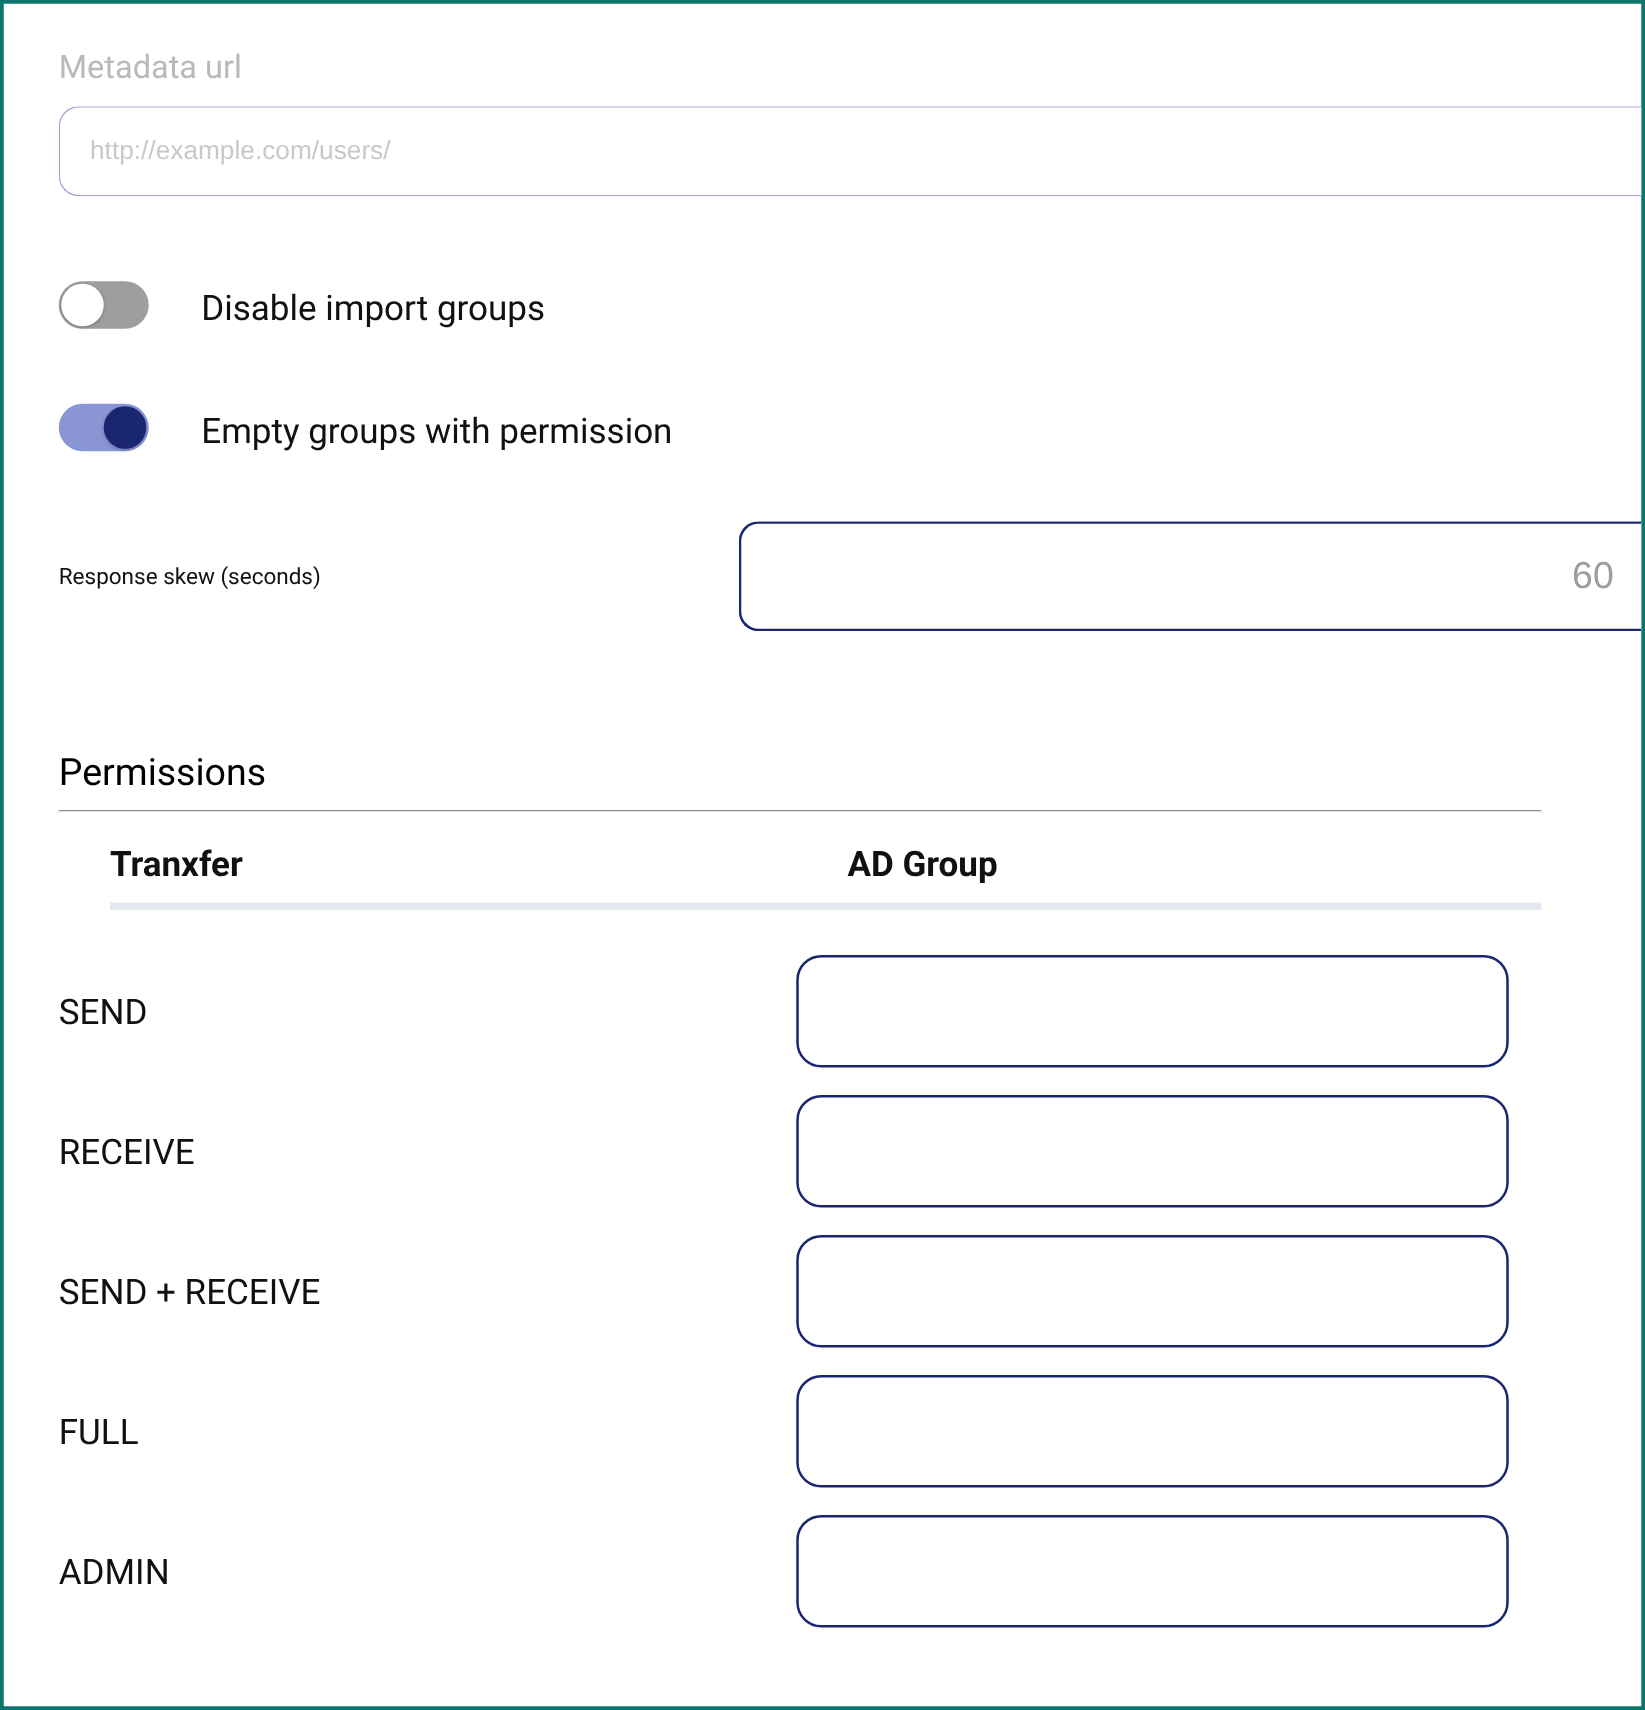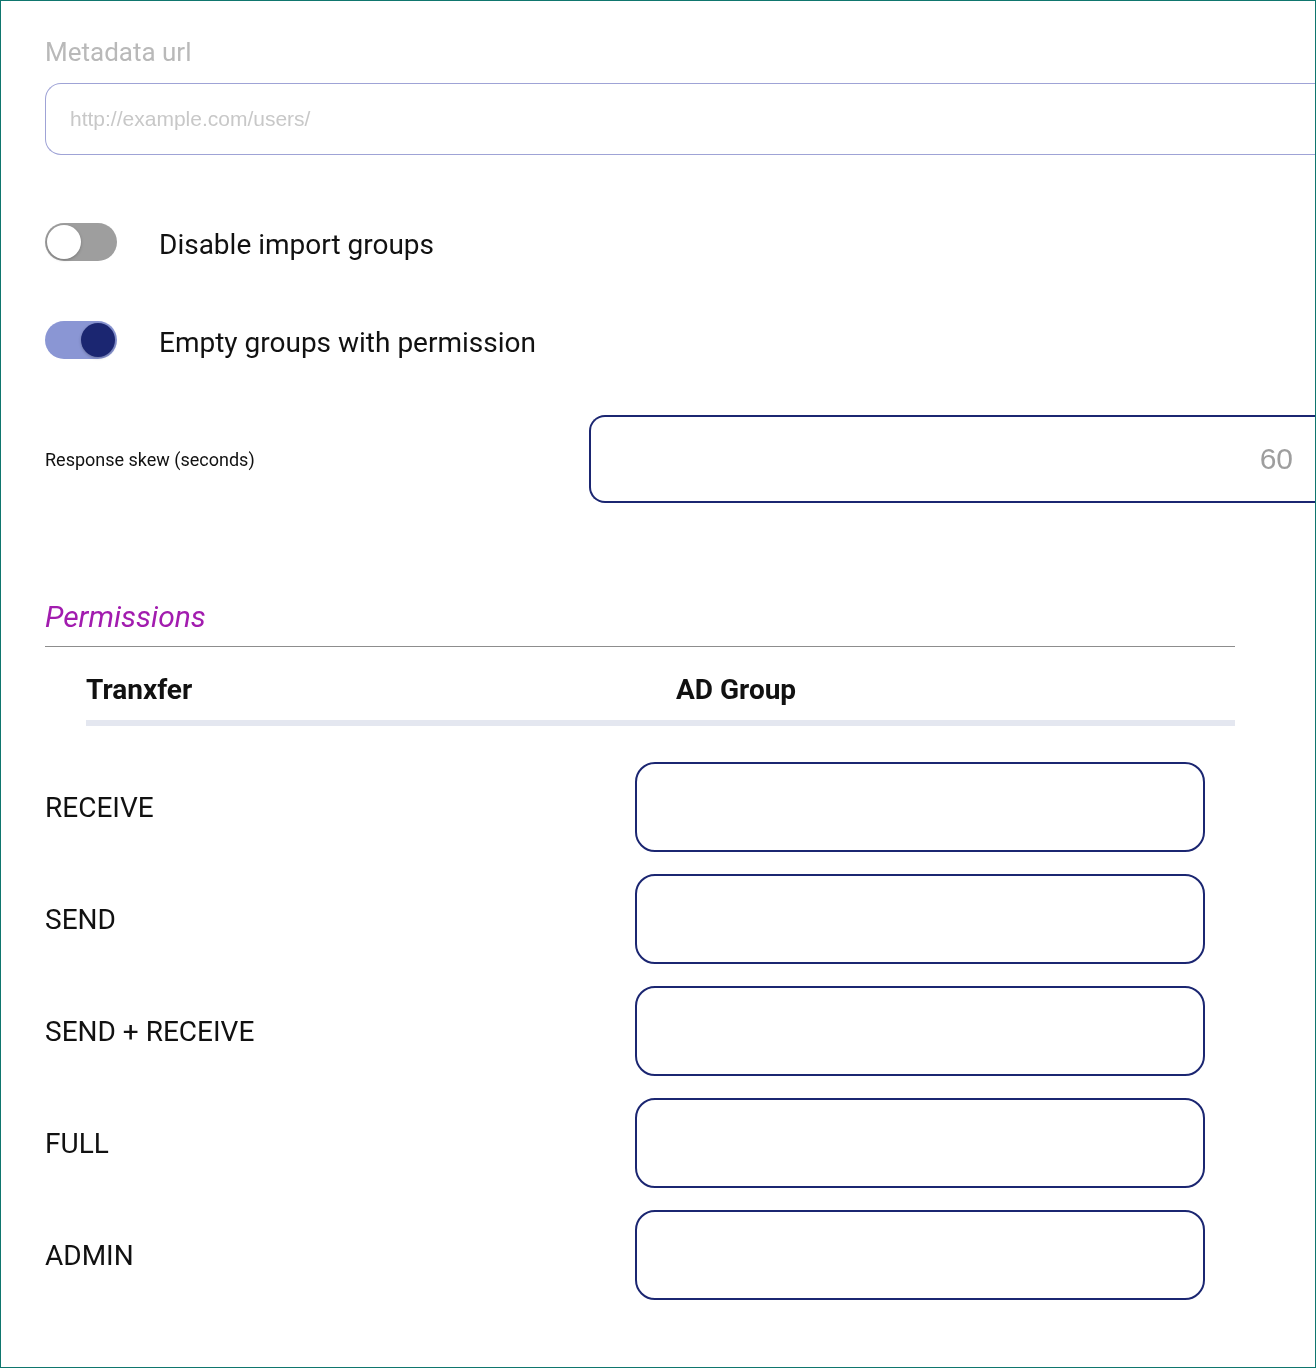--- a/index.html
+++ b/index.html
@@ -5,21 +5,21 @@
   * { box-sizing: border-box; }
   body {
     margin: 0;
     font-family: -apple-system, BlinkMacSystemFont, "Segoe UI", Roboto, Helvetica, Arial, sans-serif;
     background: #ffffff;
     color: #111;
   }
   .panel {
     width: 1316px;
     height: 1368px;
-    border: 1px solid #0f766e;
+    border: 3px solid #0f766e;
     padding: 36px 0 36px 44px;
     position: relative;
   }
   .field-label-top {
     font-size: 26px;
     color: #b9b9b9;
     margin-bottom: 16px;
   }
   .metadata-input {
     width: 100%;
@@ -88,25 +88,24 @@
     font-size: 30px;
     outline: none;
     color: #333;
     text-align: right;
   }
   .skew-input::placeholder { color: #9e9e9e; }
 
   .permissions-section { margin-top: 96px; padding-right: 80px; }
   .permissions-heading {
     font-size: 30px;
-    color: #a21caf;
+    color: #000000;
     padding-bottom: 12px;
     border-bottom: 1px solid #8d8d8d;
     margin-bottom: 26px;
-    font-style: italic;
   }
   .perm-header {
     display: flex;
     font-weight: 700;
     font-size: 28px;
     padding-bottom: 14px;
     border-bottom: 6px solid #e4e7f0;
     margin-bottom: 36px;
     margin-left: 41px;
   }
@@ -165,30 +164,30 @@
 
   <div class="permissions-section">
     <div class="permissions-heading">Permissions</div>
 
     <div class="perm-header">
       <div class="perm-col-left">Tranxfer</div>
       <div>AD Group</div>
     </div>
 
     <div class="perm-row">
+      <div class="perm-label">SEND</div>
+      <input class="perm-input" type="text" style="">
+    </div>
+
+    <div class="perm-row">
       <div class="perm-label">RECEIVE</div>
       <input class="perm-input" type="text" style="">
     </div>
 
     <div class="perm-row">
-      <div class="perm-label">SEND</div>
-      <input class="perm-input" type="text" style="">
-    </div>
-
-    <div class="perm-row">
       <div class="perm-label">SEND + RECEIVE</div>
       <input class="perm-input" type="text" style="">
     </div>
 
     <div class="perm-row">
       <div class="perm-label">FULL</div>
       <input class="perm-input" type="text" style="">
     </div>
 
     <div class="perm-row">

